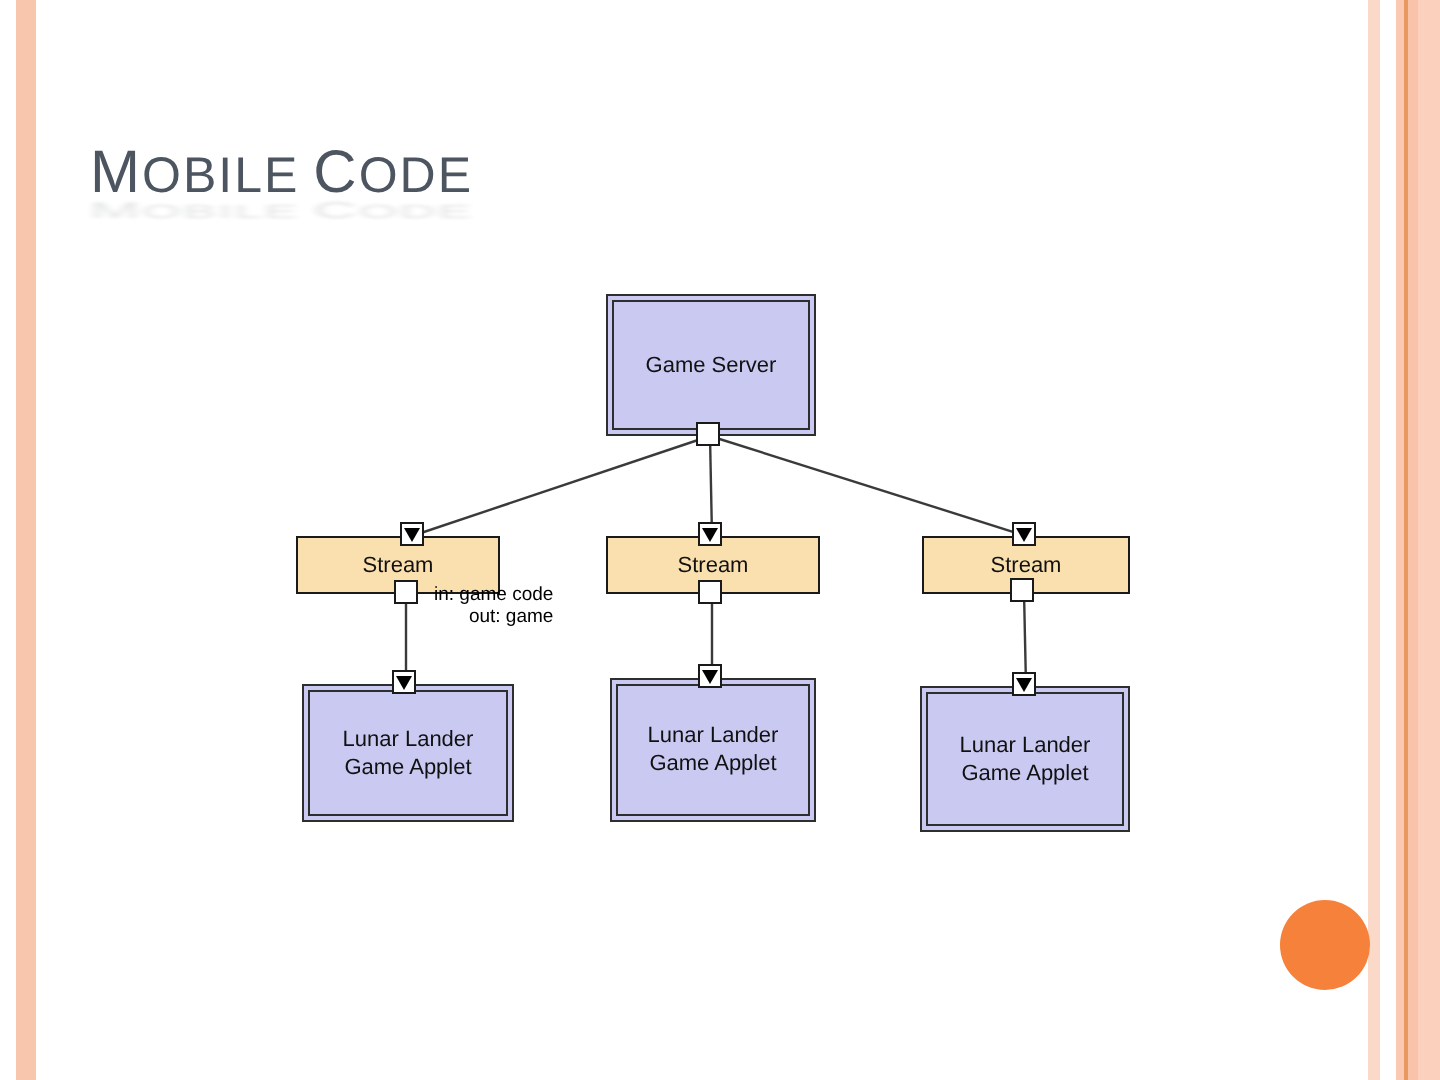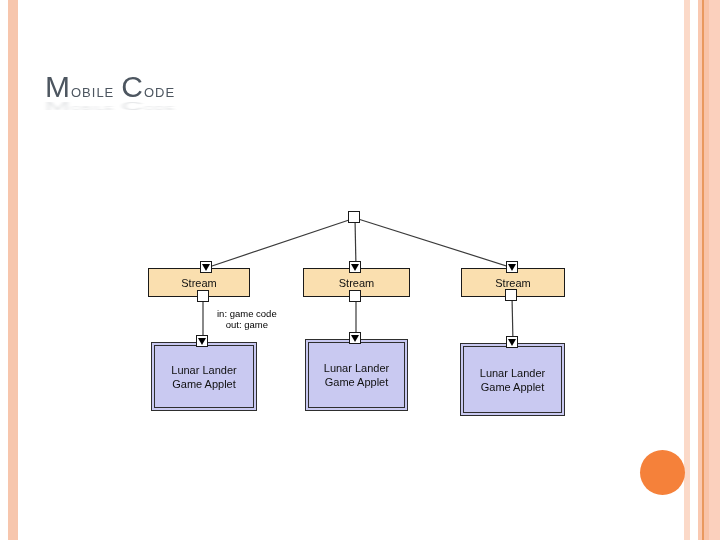--- a/index.html
+++ b/index.html
@@ -21,21 +21,21 @@
     position:absolute;left:640px;top:450px;width:45px;height:45px;border-radius:50%;
     background:var(--circle-orange,#f5813a);
   }
 
   
   .title{
     position:absolute;left:45px;top:72px;white-space:nowrap;
     color:var(--title-text,#4d5660);letter-spacing:1px;line-height:30px;
   }
   .title .lead{font-size:30px;}
-  .title .rest{font-size:13px;}
+  .title .rest{font-size:25px;}
   .title .wordgap{display:inline-block;width:7px;}
   .title-reflection{
     top:100px;opacity:0.16;filter:blur(2px);
     transform:scaleY(0.38);transform-origin:top left;
   }
 
   
   .node{
     position:absolute;display:flex;flex-direction:column;align-items:center;justify-content:center;
     font-size:11px;color:#111;text-align:center;line-height:14px;box-sizing:border-box;
@@ -65,21 +65,21 @@
   }
   .port .tri{
     width:0;height:0;margin-top:1px;
     border-left:4px solid transparent;border-right:4px solid transparent;
     border-top:7px solid #000;
   }
   .connectors{position:absolute;left:0;top:0;pointer-events:none;}
 
   
   .annotation{
-    position:absolute;left:217px;top:308px;font-size:9.5px;line-height:11px;color:#000;text-align:center;
+    position:absolute;left:217px;top:292px;font-size:9.5px;line-height:11px;color:#000;text-align:right;
   }
 </style>
 </head>
 <body>
 
 <div class="slide">
 
   <div class="stripe stripe-left"></div>
   <div class="stripe stripe-r1"></div>
   <div class="stripe stripe-r2"></div>
@@ -97,20 +97,23 @@
 
   <svg class="connectors" width="720" height="540">
     <line x1="355" y1="218" x2="206" y2="268" stroke="#3a3a3a" stroke-width="1.2"></line>
     <line x1="355" y1="218" x2="356" y2="268" stroke="#3a3a3a" stroke-width="1.2"></line>
     <line x1="355" y1="218" x2="513" y2="268" stroke="#3a3a3a" stroke-width="1.2"></line>
     <line x1="203" y1="297" x2="203" y2="342" stroke="#3a3a3a" stroke-width="1.2"></line>
     <line x1="356" y1="297" x2="356" y2="339" stroke="#3a3a3a" stroke-width="1.2"></line>
     <line x1="512" y1="296" x2="513" y2="343" stroke="#3a3a3a" stroke-width="1.2"></line>
   </svg>
 
+  <div class="node node-purple gs">
+    <span>Game Server</span>
+  </div>
 
   <div class="node node-wheat st1">
     <span>Stream</span>
   </div>
   <div class="node node-wheat st2">
     <span>Stream</span>
   </div>
   <div class="node node-wheat st3">
     <span>Stream</span>
   </div>

